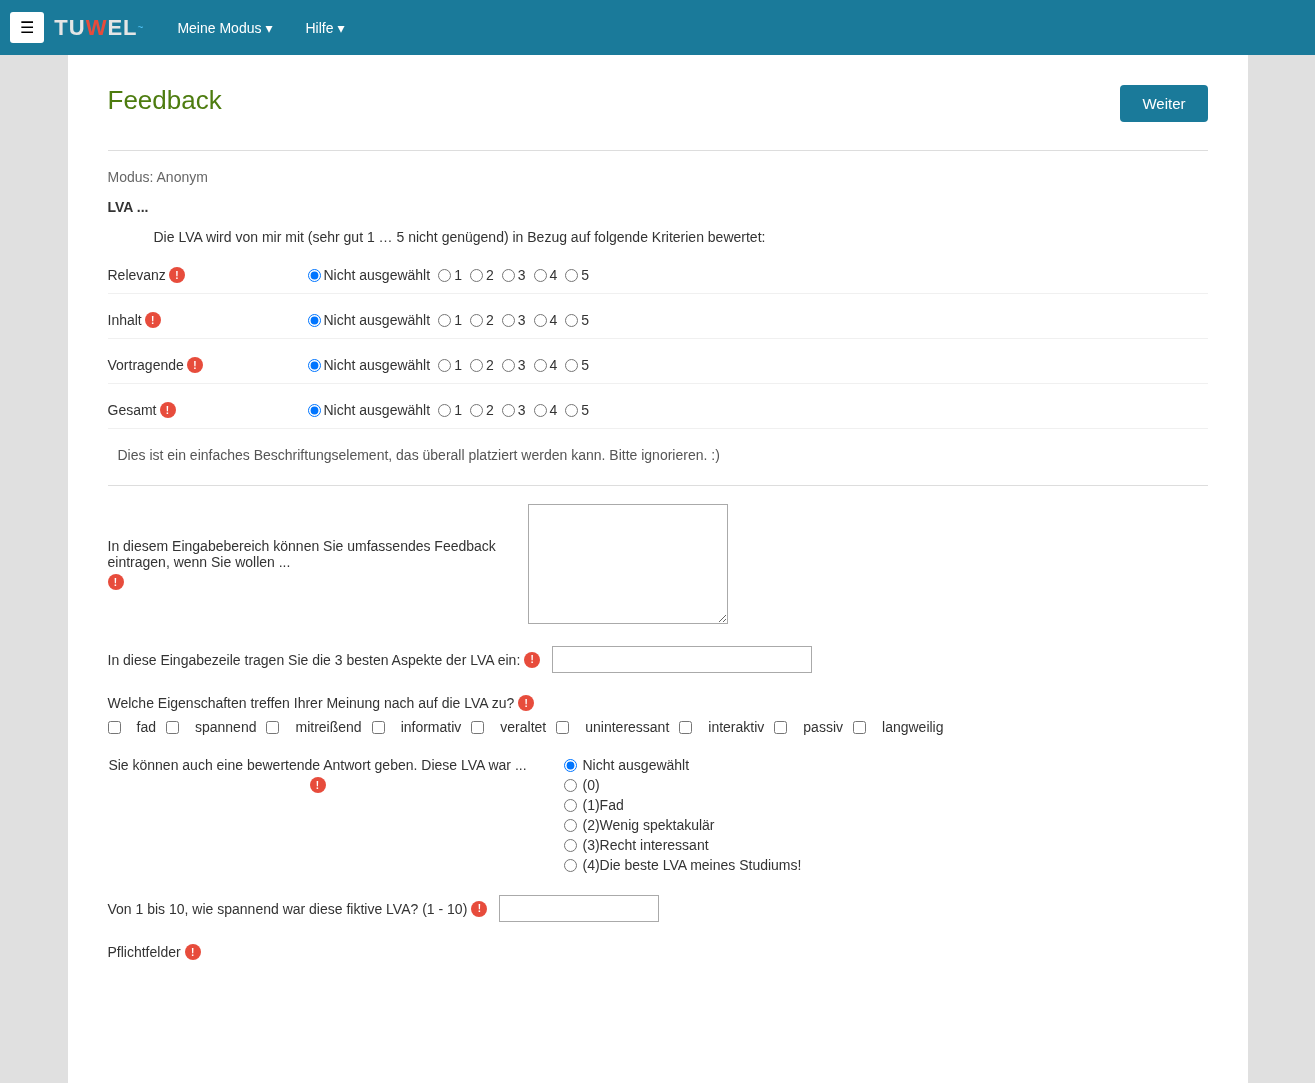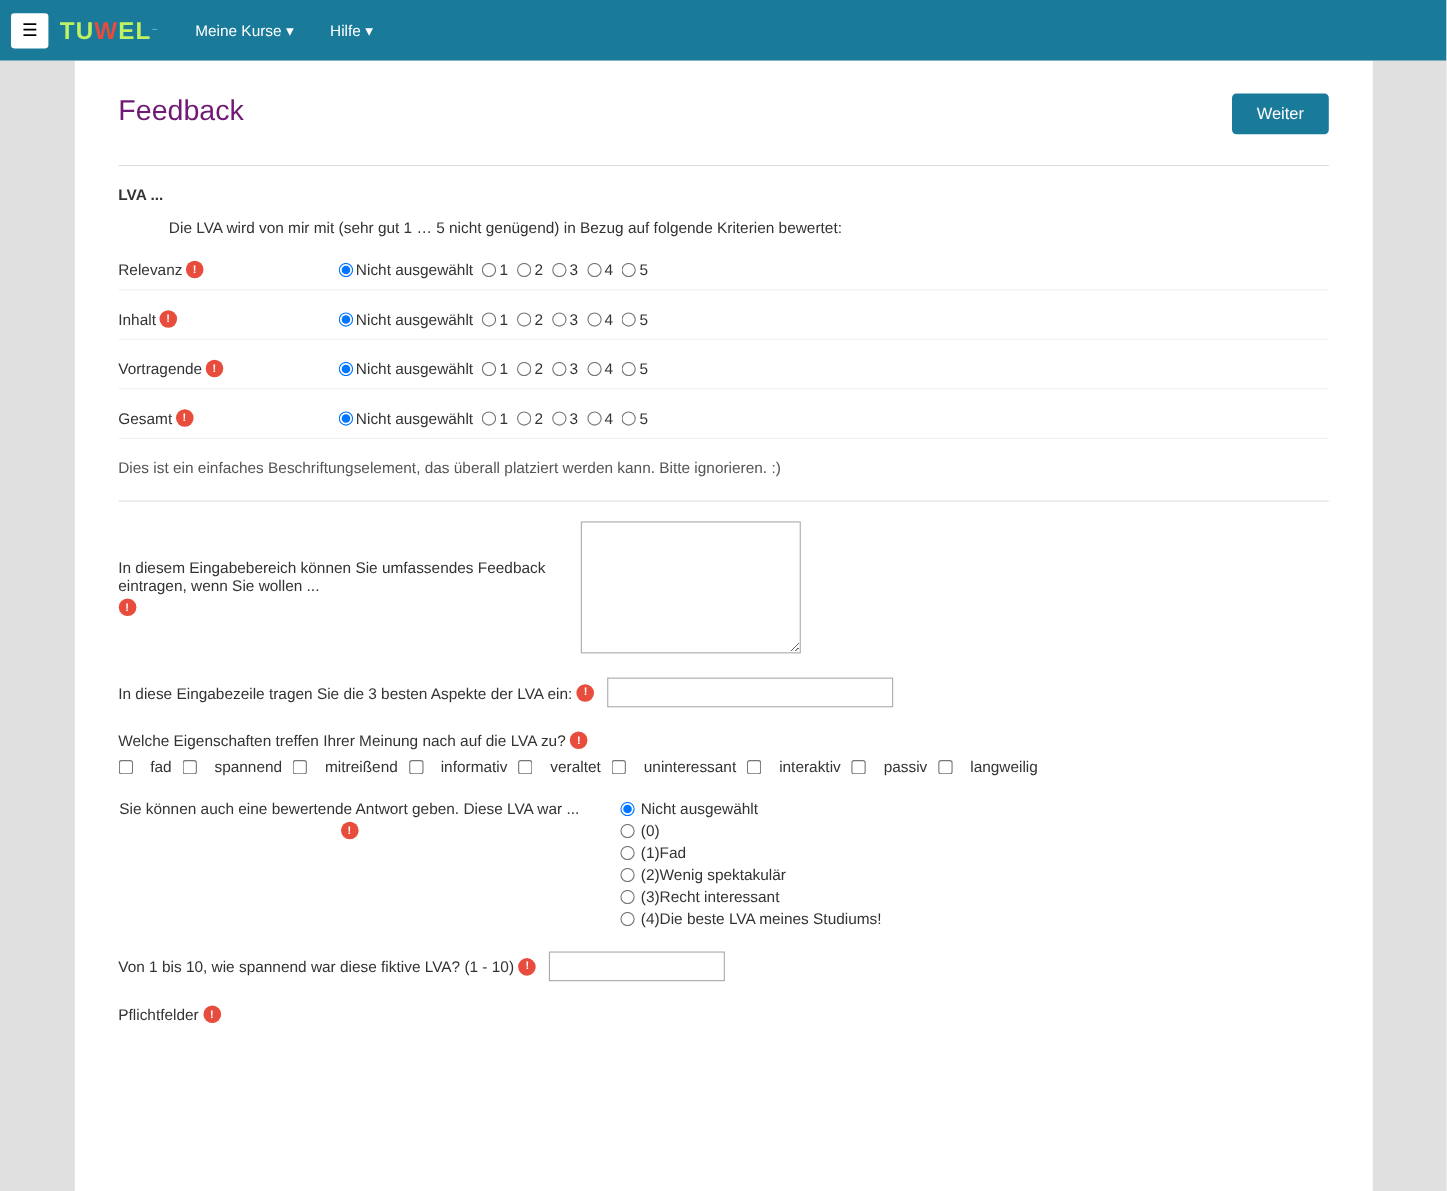--- a/index.html
+++ b/index.html
@@ -22,21 +22,21 @@
       font-size: 16px;
       border-radius: 3px;
       margin-right: 10px;
     }
     .navbar-logo {
       display: flex;
       align-items: center;
       margin-right: 20px;
     }
     .logo-text {
-      color: #bef264;
+      color: #e5e5e5;
       font-size: 22px;
       font-weight: bold;
       letter-spacing: 1px;
     }
     .logo-accent {
       color: #e74c3c;
     }
     .navbar-nav {
       display: flex;
       list-style: none;
@@ -59,21 +59,21 @@
       margin: 0 auto;
       background: #fff;
       min-height: calc(100vh - 55px);
       padding: 30px 40px 40px;
     }
 
     
     .page-title {
       font-size: 26px;
       font-weight: normal;
-      color: #701a75;
+      color: #4d7c0f;
       margin-bottom: 20px;
     }
 
     
     .btn-weiter {
       background-color: #1a7a9a;
       color: #fff;
       border: none;
       padding: 10px 22px;
       font-size: 15px;
@@ -145,21 +145,21 @@
       background: #e74c3c;
       color: #fff;
       border-radius: 50%;
       font-size: 10px;
       font-weight: bold;
       cursor: help;
     }
 
     
     .desc-label {
-      margin: 16px 0 22px;
+      margin: 16px 10px 22px;
       font-size: 14px;
       color: #555;
     }
 
     
     .form-section {
       display: flex;
       align-items: center;
       margin-bottom: 22px;
       gap: 20px;
@@ -278,21 +278,21 @@
   </button>
   <div class="navbar-logo">
     <span class="logo-text">TU</span>
     <span class="logo-text logo-accent">W</span>
     <span class="logo-text">EL</span>
     <span style="color:#4fc3f7; font-size:10px; vertical-align:super;">~</span>
   </div>
   <ul class="navbar-nav">
     <li>
       <a href="#">
-        <span>Meine Kurse</span>
+        <span>Meine Modus</span>
         <span>▾</span>
       </a>
     </li>
     <li>
       <a href="#">
         <span>Hilfe</span>
         <span>▾</span>
       </a>
     </li>
   </ul>
@@ -300,20 +300,21 @@
 
 <div class="page-wrapper">
 
   <div class="clearfix">
     <button class="btn-weiter">Weiter</button>
     <h1 class="page-title">Feedback</h1>
   </div>
 
   <hr class="section-divider">
 
+  <p class="modus-line">Modus: Anonym</p>
 
   <p class="lva-heading">LVA ...</p>
 
   <p class="description-text">Die LVA wird von mir mit (sehr gut 1 … 5 nicht genügend) in Bezug auf folgende Kriterien bewertet:</p>
 
   <div class="rating-row">
     <div class="rating-label">
       <span>Relevanz</span>
       <span class="info-icon">!</span>
     </div>

